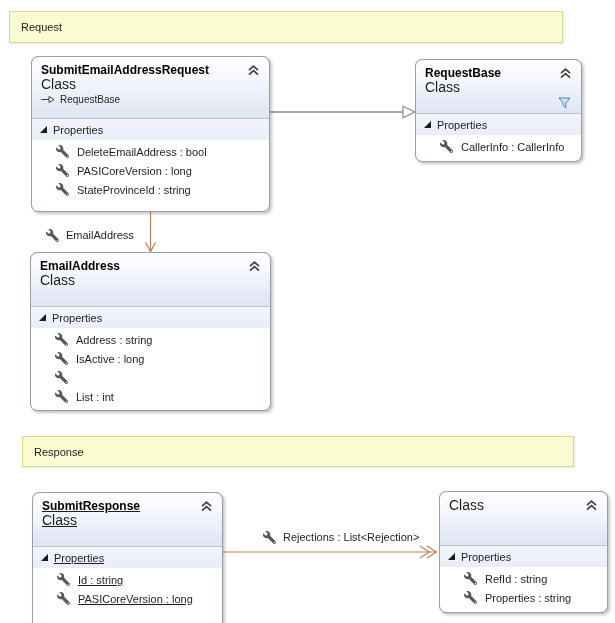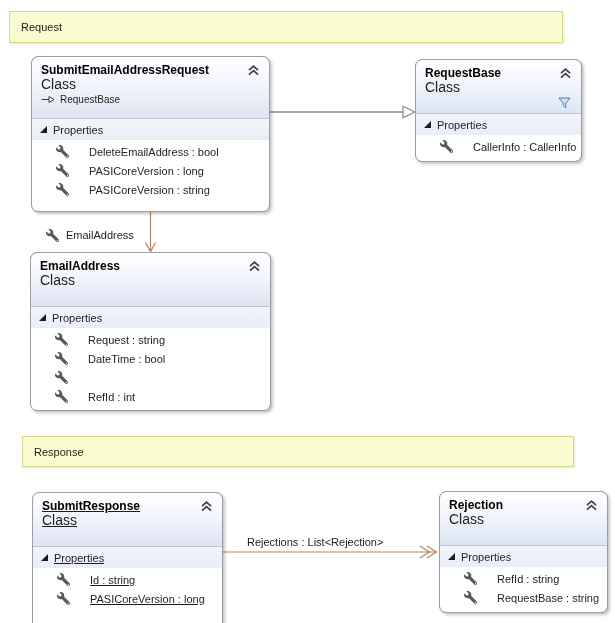--- a/index.html
+++ b/index.html
@@ -32,21 +32,21 @@
   .section-row {
     height: 21px; display: flex; align-items: center; gap: 6px;
     padding-left: 8px; font-size: 11px; color: #1e1e1e;
     background: linear-gradient(180deg, #f2f5fb 0%, #e8edf7 100%);
   }
   .expander {
     width: 0; height: 0;
     border-left: 7px solid transparent; border-bottom: 7px solid #1b1b1b;
   }
   .prop-list { padding-top: 2px; }
-  .prop-row { height: 19px; display: flex; align-items: center; gap: 20px; padding-left: 24px; font-size: 11px; }
+  .prop-row { height: 19px; display: flex; align-items: center; gap: 8px; padding-left: 24px; font-size: 11px; }
   .prop-text { white-space: nowrap; color: #1e1e1e; }
   .connector { position: absolute; overflow: visible; }
   .assoc-label {
     position: absolute; display: flex; align-items: center; gap: 7px;
     font-size: 11px; color: #1e1e1e; height: 16px; white-space: nowrap;
   }
   svg { display: block; }
 </style>
 </head>
 <body>
@@ -75,21 +75,21 @@
     <path d="M197 3 L206.5 9 L197 15" fill="none" stroke="#b5825f" stroke-width="1.2"></path>
     <path d="M204 3 L213.5 9 L204 15" fill="none" stroke="#b5825f" stroke-width="1.2"></path>
   </svg>
 
   <div class="assoc-label" style="left:46px; top:227px;">
     <svg width="13" height="13" viewBox="0 0 512 512">
       <path transform="translate(512,0) scale(-1,1)" fill="#55585e" d="M507.73 109.1c-2.24-9.03-13.54-12.09-20.12-5.51l-74.36 74.36-67.88-11.31-11.31-67.88 74.36-74.36c6.62-6.62 3.43-17.9-5.66-20.16-47.38-11.74-99.55.91-136.58 37.93-39.64 39.64-50.55 97.1-34.05 147.2L18.74 402.76c-24.99 24.99-24.99 65.51 0 90.5 24.99 24.99 65.51 24.99 90.5 0l213.21-213.21c50.12 16.71 107.47 5.68 147.37-34.22 37.07-37.07 49.7-89.32 37.91-136.73zM64 472c-13.25 0-24-10.75-24-24 0-13.26 10.75-24 24-24s24 10.74 24 24c0 13.25-10.75 24-24 24z"></path>
     </svg>
     <span>EmailAddress</span>
   </div>
-  <div class="assoc-label" style="left:247px; top:529px;flex-direction:column;">
+  <div class="assoc-label" style="left:263px; top:529px;">
     <svg width="13" height="13" viewBox="0 0 512 512">
       <path transform="translate(512,0) scale(-1,1)" fill="#55585e" d="M507.73 109.1c-2.24-9.03-13.54-12.09-20.12-5.51l-74.36 74.36-67.88-11.31-11.31-67.88 74.36-74.36c6.62-6.62 3.43-17.9-5.66-20.16-47.38-11.74-99.55.91-136.58 37.93-39.64 39.64-50.55 97.1-34.05 147.2L18.74 402.76c-24.99 24.99-24.99 65.51 0 90.5 24.99 24.99 65.51 24.99 90.5 0l213.21-213.21c50.12 16.71 107.47 5.68 147.37-34.22 37.07-37.07 49.7-89.32 37.91-136.73zM64 472c-13.25 0-24-10.75-24-24 0-13.26 10.75-24 24-24s24 10.74 24 24c0 13.25-10.75 24-24 24z"></path>
     </svg>
     <span>Rejections : List&lt;Rejection&gt;</span>
   </div>
 
   <div class="class-box" style="left:31px; top:56px; width:239px; height:156px;">
     <div class="box-header" style="height:61px;">
       <div class="box-title">SubmitEmailAddressRequest</div>
       <div class="box-kind">Class</div>
@@ -122,21 +122,21 @@
         <div class="prop-row">
           <svg width="13" height="13" viewBox="0 0 512 512">
               <path transform="translate(512,0) scale(-1,1)" fill="#55585e" d="M507.73 109.1c-2.24-9.03-13.54-12.09-20.12-5.51l-74.36 74.36-67.88-11.31-11.31-67.88 74.36-74.36c6.62-6.62 3.43-17.9-5.66-20.16-47.38-11.74-99.55.91-136.58 37.93-39.64 39.64-50.55 97.1-34.05 147.2L18.74 402.76c-24.99 24.99-24.99 65.51 0 90.5 24.99 24.99 65.51 24.99 90.5 0l213.21-213.21c50.12 16.71 107.47 5.68 147.37-34.22 37.07-37.07 49.7-89.32 37.91-136.73zM64 472c-13.25 0-24-10.75-24-24 0-13.26 10.75-24 24-24s24 10.74 24 24c0 13.25-10.75 24-24 24z"></path>
             </svg>
           <span class="prop-text">PASICoreVersion : long</span>
         </div>
         <div class="prop-row">
           <svg width="13" height="13" viewBox="0 0 512 512">
               <path transform="translate(512,0) scale(-1,1)" fill="#55585e" d="M507.73 109.1c-2.24-9.03-13.54-12.09-20.12-5.51l-74.36 74.36-67.88-11.31-11.31-67.88 74.36-74.36c6.62-6.62 3.43-17.9-5.66-20.16-47.38-11.74-99.55.91-136.58 37.93-39.64 39.64-50.55 97.1-34.05 147.2L18.74 402.76c-24.99 24.99-24.99 65.51 0 90.5 24.99 24.99 65.51 24.99 90.5 0l213.21-213.21c50.12 16.71 107.47 5.68 147.37-34.22 37.07-37.07 49.7-89.32 37.91-136.73zM64 472c-13.25 0-24-10.75-24-24 0-13.26 10.75-24 24-24s24 10.74 24 24c0 13.25-10.75 24-24 24z"></path>
             </svg>
-          <span class="prop-text">PASICoreVersion : string</span>
+          <span class="prop-text">StateProvinceId : string</span>
         </div>
       </div>
     </div>
   </div>
 
   <div class="class-box" style="left:415px; top:59px; width:167px; height:103px;">
     <div class="box-header" style="height:53px;">
       <div class="box-title">RequestBase</div>
       <div class="box-kind">Class</div>
       <div class="collapse-chevron">
@@ -181,38 +181,38 @@
     <div class="compartment">
       <div class="section-row">
         <span class="expander"></span>
         <span>Properties</span>
       </div>
       <div class="prop-list">
         <div class="prop-row">
           <svg width="13" height="13" viewBox="0 0 512 512">
               <path transform="translate(512,0) scale(-1,1)" fill="#55585e" d="M507.73 109.1c-2.24-9.03-13.54-12.09-20.12-5.51l-74.36 74.36-67.88-11.31-11.31-67.88 74.36-74.36c6.62-6.62 3.43-17.9-5.66-20.16-47.38-11.74-99.55.91-136.58 37.93-39.64 39.64-50.55 97.1-34.05 147.2L18.74 402.76c-24.99 24.99-24.99 65.51 0 90.5 24.99 24.99 65.51 24.99 90.5 0l213.21-213.21c50.12 16.71 107.47 5.68 147.37-34.22 37.07-37.07 49.7-89.32 37.91-136.73zM64 472c-13.25 0-24-10.75-24-24 0-13.26 10.75-24 24-24s24 10.74 24 24c0 13.25-10.75 24-24 24z"></path>
             </svg>
-          <span class="prop-text">Request : string</span>
-        </div>
-        <div class="prop-row">
-          <svg width="13" height="13" viewBox="0 0 512 512">
-              <path transform="translate(512,0) scale(-1,1)" fill="#55585e" d="M507.73 109.1c-2.24-9.03-13.54-12.09-20.12-5.51l-74.36 74.36-67.88-11.31-11.31-67.88 74.36-74.36c6.62-6.62 3.43-17.9-5.66-20.16-47.38-11.74-99.55.91-136.58 37.93-39.64 39.64-50.55 97.1-34.05 147.2L18.74 402.76c-24.99 24.99-24.99 65.51 0 90.5 24.99 24.99 65.51 24.99 90.5 0l213.21-213.21c50.12 16.71 107.47 5.68 147.37-34.22 37.07-37.07 49.7-89.32 37.91-136.73zM64 472c-13.25 0-24-10.75-24-24 0-13.26 10.75-24 24-24s24 10.74 24 24c0 13.25-10.75 24-24 24z"></path>
-            </svg>
-          <span class="prop-text">DateTime : bool</span>
-        </div>
-        <div class="prop-row">
-          <svg width="13" height="13" viewBox="0 0 512 512">
-              <path transform="translate(512,0) scale(-1,1)" fill="#55585e" d="M507.73 109.1c-2.24-9.03-13.54-12.09-20.12-5.51l-74.36 74.36-67.88-11.31-11.31-67.88 74.36-74.36c6.62-6.62 3.43-17.9-5.66-20.16-47.38-11.74-99.55.91-136.58 37.93-39.64 39.64-50.55 97.1-34.05 147.2L18.74 402.76c-24.99 24.99-24.99 65.51 0 90.5 24.99 24.99 65.51 24.99 90.5 0l213.21-213.21c50.12 16.71 107.47 5.68 147.37-34.22 37.07-37.07 49.7-89.32 37.91-136.73zM64 472c-13.25 0-24-10.75-24-24 0-13.26 10.75-24 24-24s24 10.74 24 24c0 13.25-10.75 24-24 24z"></path>
-            </svg>
-        </div>
-        <div class="prop-row">
-          <svg width="13" height="13" viewBox="0 0 512 512">
-              <path transform="translate(512,0) scale(-1,1)" fill="#55585e" d="M507.73 109.1c-2.24-9.03-13.54-12.09-20.12-5.51l-74.36 74.36-67.88-11.31-11.31-67.88 74.36-74.36c6.62-6.62 3.43-17.9-5.66-20.16-47.38-11.74-99.55.91-136.58 37.93-39.64 39.64-50.55 97.1-34.05 147.2L18.74 402.76c-24.99 24.99-24.99 65.51 0 90.5 24.99 24.99 65.51 24.99 90.5 0l213.21-213.21c50.12 16.71 107.47 5.68 147.37-34.22 37.07-37.07 49.7-89.32 37.91-136.73zM64 472c-13.25 0-24-10.75-24-24 0-13.26 10.75-24 24-24s24 10.74 24 24c0 13.25-10.75 24-24 24z"></path>
-            </svg>
-          <span class="prop-text">RefId : int</span>
+          <span class="prop-text">Address : string</span>
+        </div>
+        <div class="prop-row">
+          <svg width="13" height="13" viewBox="0 0 512 512">
+              <path transform="translate(512,0) scale(-1,1)" fill="#55585e" d="M507.73 109.1c-2.24-9.03-13.54-12.09-20.12-5.51l-74.36 74.36-67.88-11.31-11.31-67.88 74.36-74.36c6.62-6.62 3.43-17.9-5.66-20.16-47.38-11.74-99.55.91-136.58 37.93-39.64 39.64-50.55 97.1-34.05 147.2L18.74 402.76c-24.99 24.99-24.99 65.51 0 90.5 24.99 24.99 65.51 24.99 90.5 0l213.21-213.21c50.12 16.71 107.47 5.68 147.37-34.22 37.07-37.07 49.7-89.32 37.91-136.73zM64 472c-13.25 0-24-10.75-24-24 0-13.26 10.75-24 24-24s24 10.74 24 24c0 13.25-10.75 24-24 24z"></path>
+            </svg>
+          <span class="prop-text">IsActive : long</span>
+        </div>
+        <div class="prop-row">
+          <svg width="13" height="13" viewBox="0 0 512 512">
+              <path transform="translate(512,0) scale(-1,1)" fill="#55585e" d="M507.73 109.1c-2.24-9.03-13.54-12.09-20.12-5.51l-74.36 74.36-67.88-11.31-11.31-67.88 74.36-74.36c6.62-6.62 3.43-17.9-5.66-20.16-47.38-11.74-99.55.91-136.58 37.93-39.64 39.64-50.55 97.1-34.05 147.2L18.74 402.76c-24.99 24.99-24.99 65.51 0 90.5 24.99 24.99 65.51 24.99 90.5 0l213.21-213.21c50.12 16.71 107.47 5.68 147.37-34.22 37.07-37.07 49.7-89.32 37.91-136.73zM64 472c-13.25 0-24-10.75-24-24 0-13.26 10.75-24 24-24s24 10.74 24 24c0 13.25-10.75 24-24 24z"></path>
+            </svg>
+        </div>
+        <div class="prop-row">
+          <svg width="13" height="13" viewBox="0 0 512 512">
+              <path transform="translate(512,0) scale(-1,1)" fill="#55585e" d="M507.73 109.1c-2.24-9.03-13.54-12.09-20.12-5.51l-74.36 74.36-67.88-11.31-11.31-67.88 74.36-74.36c6.62-6.62 3.43-17.9-5.66-20.16-47.38-11.74-99.55.91-136.58 37.93-39.64 39.64-50.55 97.1-34.05 147.2L18.74 402.76c-24.99 24.99-24.99 65.51 0 90.5 24.99 24.99 65.51 24.99 90.5 0l213.21-213.21c50.12 16.71 107.47 5.68 147.37-34.22 37.07-37.07 49.7-89.32 37.91-136.73zM64 472c-13.25 0-24-10.75-24-24 0-13.26 10.75-24 24-24s24 10.74 24 24c0 13.25-10.75 24-24 24z"></path>
+            </svg>
+          <span class="prop-text">List : int</span>
         </div>
       </div>
     </div>
   </div>
 
   <div class="class-box" style="left:32px; top:492px; width:191px; height:152px;text-decoration:underline;">
     <div class="box-header" style="height:53px;">
       <div class="box-title">SubmitResponse</div>
       <div class="box-kind">Class</div>
       <div class="collapse-chevron">
@@ -239,21 +239,20 @@
               <path transform="translate(512,0) scale(-1,1)" fill="#55585e" d="M507.73 109.1c-2.24-9.03-13.54-12.09-20.12-5.51l-74.36 74.36-67.88-11.31-11.31-67.88 74.36-74.36c6.62-6.62 3.43-17.9-5.66-20.16-47.38-11.74-99.55.91-136.58 37.93-39.64 39.64-50.55 97.1-34.05 147.2L18.74 402.76c-24.99 24.99-24.99 65.51 0 90.5 24.99 24.99 65.51 24.99 90.5 0l213.21-213.21c50.12 16.71 107.47 5.68 147.37-34.22 37.07-37.07 49.7-89.32 37.91-136.73zM64 472c-13.25 0-24-10.75-24-24 0-13.26 10.75-24 24-24s24 10.74 24 24c0 13.25-10.75 24-24 24z"></path>
             </svg>
           <span class="prop-text">PASICoreVersion : long</span>
         </div>
       </div>
     </div>
   </div>
 
   <div class="class-box" style="left:439px; top:491px; width:169px; height:122px;">
     <div class="box-header" style="height:53px;">
-      <div class="box-title">Rejection</div>
       <div class="box-kind">Class</div>
       <div class="collapse-chevron">
         <svg width="13" height="11" viewBox="0 0 13 11">
           <path d="M2 5.2 L6.5 1.2 L11 5.2" fill="none" stroke="#43434b" stroke-width="1.8"></path>
           <path d="M2 9.6 L6.5 5.6 L11 9.6" fill="none" stroke="#43434b" stroke-width="1.8"></path>
         </svg>
       </div>
     </div>
     <div class="compartment">
       <div class="section-row">
@@ -264,19 +263,19 @@
         <div class="prop-row">
           <svg width="13" height="13" viewBox="0 0 512 512">
               <path transform="translate(512,0) scale(-1,1)" fill="#55585e" d="M507.73 109.1c-2.24-9.03-13.54-12.09-20.12-5.51l-74.36 74.36-67.88-11.31-11.31-67.88 74.36-74.36c6.62-6.62 3.43-17.9-5.66-20.16-47.38-11.74-99.55.91-136.58 37.93-39.64 39.64-50.55 97.1-34.05 147.2L18.74 402.76c-24.99 24.99-24.99 65.51 0 90.5 24.99 24.99 65.51 24.99 90.5 0l213.21-213.21c50.12 16.71 107.47 5.68 147.37-34.22 37.07-37.07 49.7-89.32 37.91-136.73zM64 472c-13.25 0-24-10.75-24-24 0-13.26 10.75-24 24-24s24 10.74 24 24c0 13.25-10.75 24-24 24z"></path>
             </svg>
           <span class="prop-text">RefId : string</span>
         </div>
         <div class="prop-row">
           <svg width="13" height="13" viewBox="0 0 512 512">
               <path transform="translate(512,0) scale(-1,1)" fill="#55585e" d="M507.73 109.1c-2.24-9.03-13.54-12.09-20.12-5.51l-74.36 74.36-67.88-11.31-11.31-67.88 74.36-74.36c6.62-6.62 3.43-17.9-5.66-20.16-47.38-11.74-99.55.91-136.58 37.93-39.64 39.64-50.55 97.1-34.05 147.2L18.74 402.76c-24.99 24.99-24.99 65.51 0 90.5 24.99 24.99 65.51 24.99 90.5 0l213.21-213.21c50.12 16.71 107.47 5.68 147.37-34.22 37.07-37.07 49.7-89.32 37.91-136.73zM64 472c-13.25 0-24-10.75-24-24 0-13.26 10.75-24 24-24s24 10.74 24 24c0 13.25-10.75 24-24 24z"></path>
             </svg>
-          <span class="prop-text">RequestBase : string</span>
+          <span class="prop-text">Properties : string</span>
         </div>
       </div>
     </div>
   </div>
 
 </div>
 
 </body></html>

